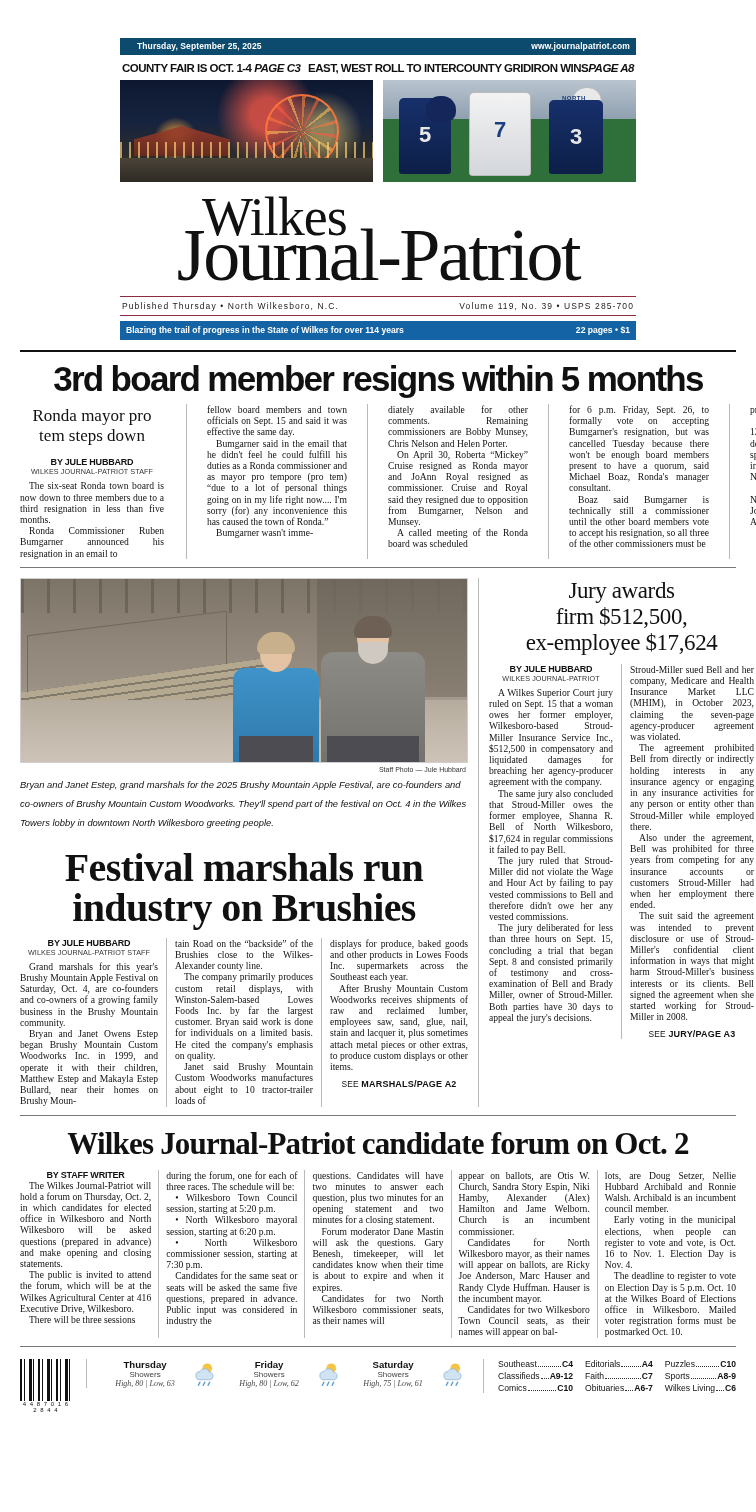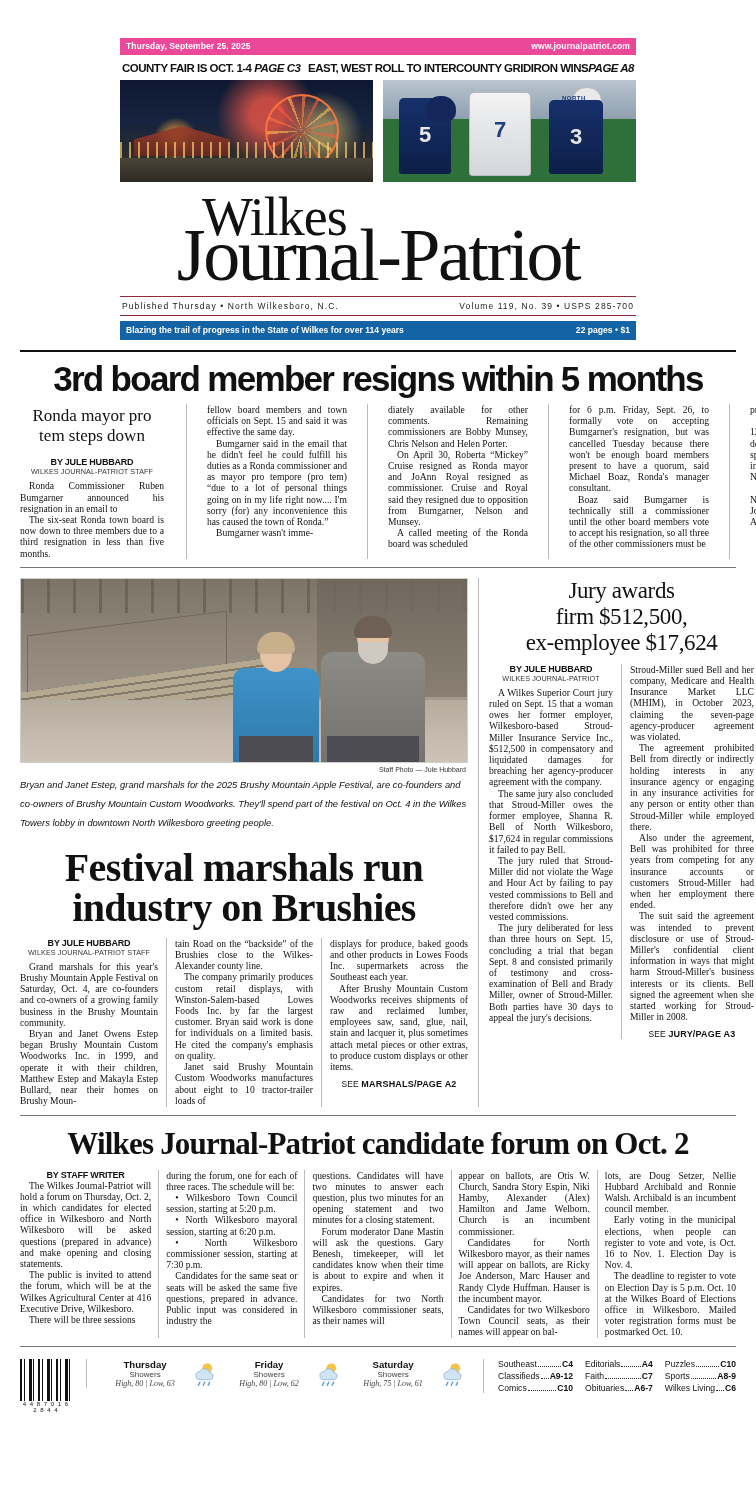--- a/index.html
+++ b/index.html
@@ -9,24 +9,24 @@
     background:#ffffff;
     font-family:"Liberation Serif", serif;
     color:#111;
     overflow:hidden;
   }
   .page { position:relative; width:756px; height:1512px; padding:0 20px; }
 
   
   .skybox { position:relative; width:516px; margin:0 auto; padding-top:38px; }
   .datebar {
-    background:#ec4899; color:#fff;
+    background:#0c4a6e; color:#fff;
     font-family:"Liberation Sans", sans-serif;
     font-weight:bold; font-size:8.5px;
-    padding:3px 6px 4px 6px;
+    padding:3px 6px 4px 17px;
     display:flex; justify-content:space-between; align-items:center;
     letter-spacing:.1px;
   }
   .promos { display:flex; justify-content:space-between; padding:7px 2px 6px 2px; }
   .promo {
     font-family:"Liberation Sans Narrow","Liberation Sans", sans-serif;
     font-size:11.5px; font-weight:600; letter-spacing:-.5px;
     white-space:nowrap;
   }
   .promo .pg { font-style:italic; font-weight:bold; }
@@ -330,22 +330,22 @@
 
   <div class="story1">
     <div class="hed-main">3rd board member resigns within 5 months</div>
 
     <div class="s1-cols">
       <div class="s1-left">
         <div class="subhed">Ronda mayor pro tem steps down</div>
         <div class="byline">BY JULE HUBBARD</div>
         <div class="byline-org">WILKES JOURNAL-PATRIOT STAFF</div>
         <div class="body-col">
+          <p>The six-seat Ronda town board is now down to three members due to a third resignation in less than five months.</p>
           <p>Ronda Commissioner Ruben Bumgarner announced his resignation in an email to</p>
-          <p>The six-seat Ronda town board is now down to three members due to a third resignation in less than five months.</p>
         </div>
       </div>
       <div class="vrule"></div>
       <div class="body-col">
         <p class="noind">fellow board members and town officials on Sept. 15 and said it was effective the same day.</p>
         <p>Bumgarner said in the email that he didn't feel he could fulfill his duties as a Ronda commissioner and as mayor pro tempore (pro tem) “due to a lot of personal things going on in my life right now.... I'm sorry (for) any inconvenience this has caused the town of Ronda.”</p>
         <p>Bumgarner wasn't imme-</p>
       </div>
       <div class="vrule"></div>
       <div class="body-col">

